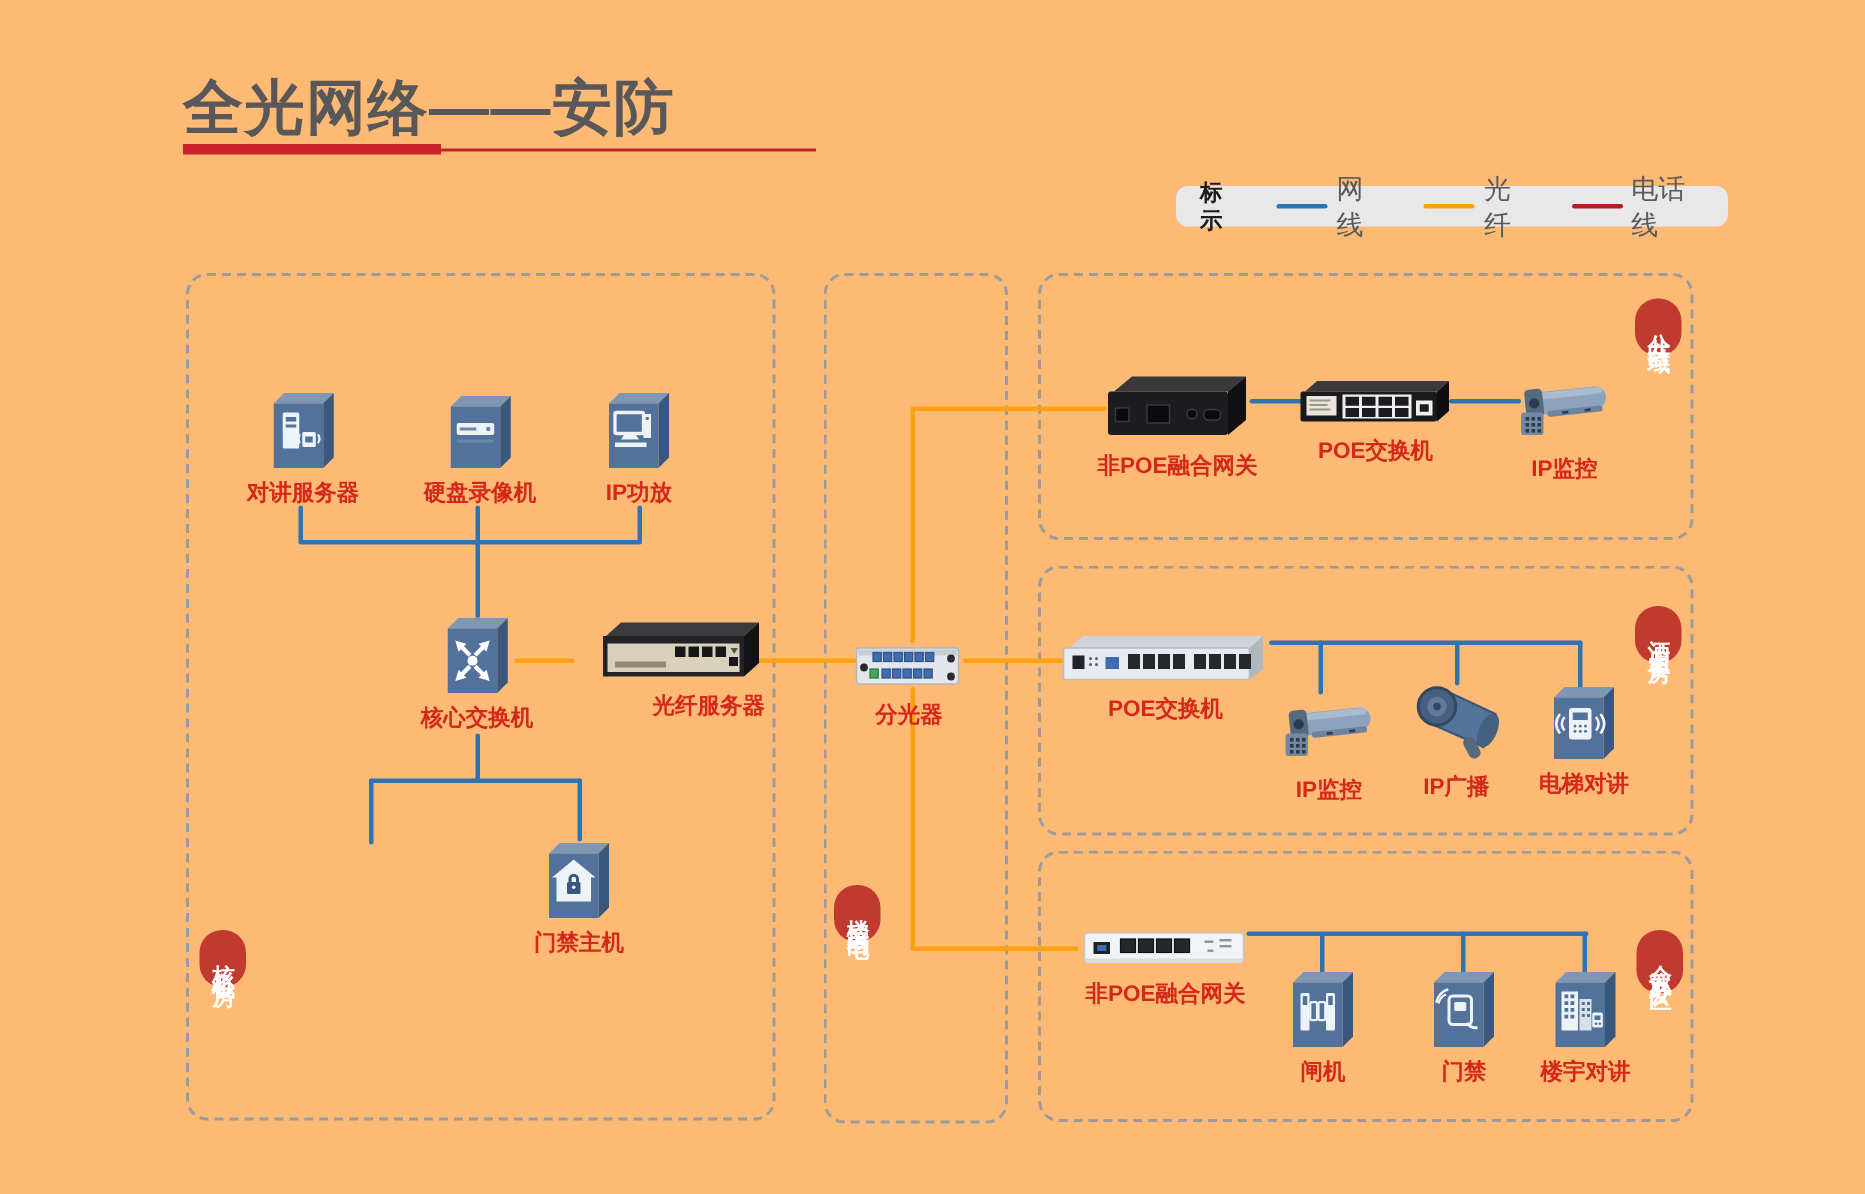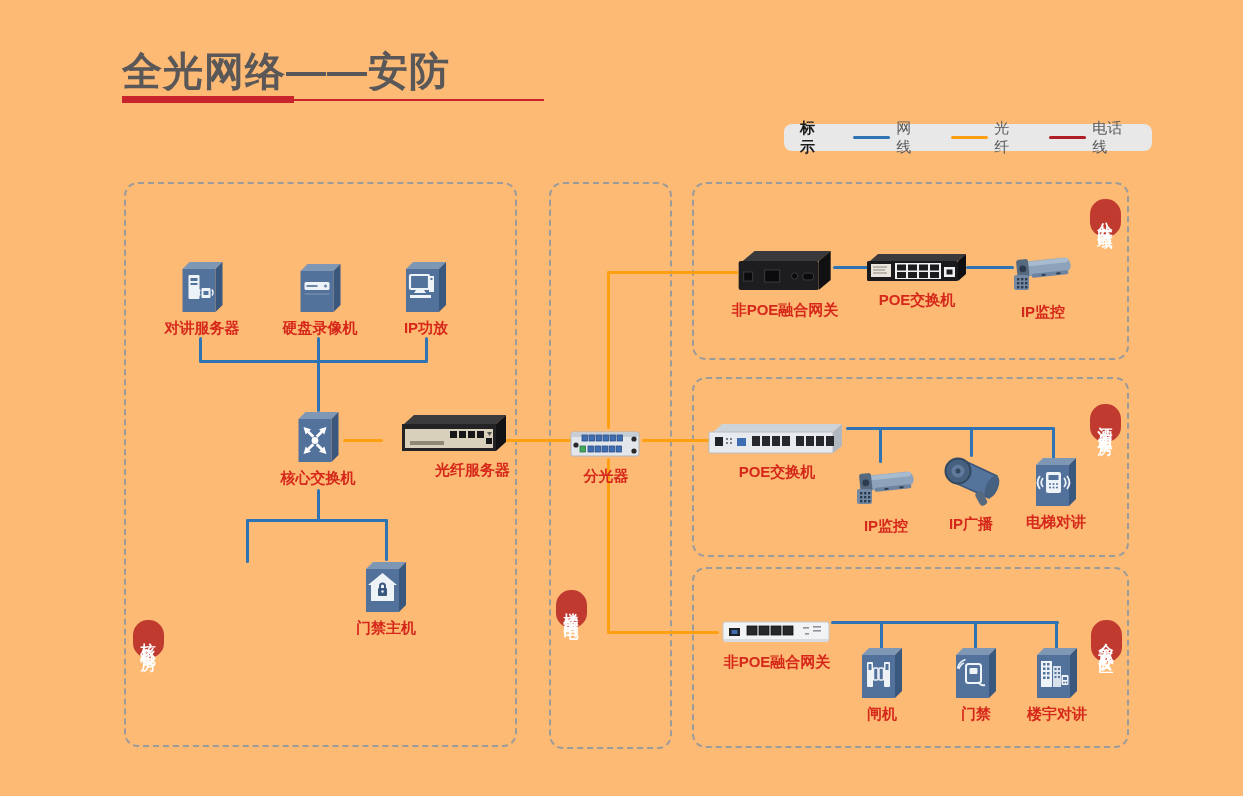--- a/index.html
+++ b/index.html
@@ -12,21 +12,21 @@
   .rule-thin{position:absolute;left:294px;top:99px;width:250px;height:2px;background:var(--title-rule);}
   
   .legend{position:absolute;left:753px;top:124px;width:368px;height:27px;background:#e8e8e8;
           border-radius:8px;display:flex;align-items:center;padding:0 0 0 16px;box-sizing:border-box;gap:10px;margin-left:31px;}
   .legend-title{font-size:15px;font-weight:700;color:#1b1b1b;margin-right:14px;}
   .legend-item{display:flex;align-items:center;gap:6px;margin-right:16px;}
   .legend-line{width:38px;height:3px;border-radius:2px;}
   .legend-line.net{background:var(--net-line);}
   .legend-line.fiber{background:var(--fiber-line);}
   .legend-line.phone{background:var(--phone-line);}
-  .legend-name{font-size:15px;color:#58595b;}
+  .legend-name{font-size:18px;color:#58595b;}
   
   .zone{position:absolute;border:2px dashed #9b9b9b;border-radius:14px;z-index:0;}
   .z-core{left:124px;top:182px;width:389px;height:561px;}
   .z-floor{left:549px;top:182px;width:119px;height:563px;}
   .z-public{left:692px;top:182px;width:433px;height:174px;}
   .z-hotel{left:692px;top:377px;width:433px;height:176px;}
   .z-meeting{left:692px;top:567px;width:433px;height:177px;}
   
   .tag{position:absolute;background:var(--tag-bg);color:#fff;border-radius:15px;
        writing-mode:vertical-rl;text-orientation:upright;font-size:15px;font-weight:700;

